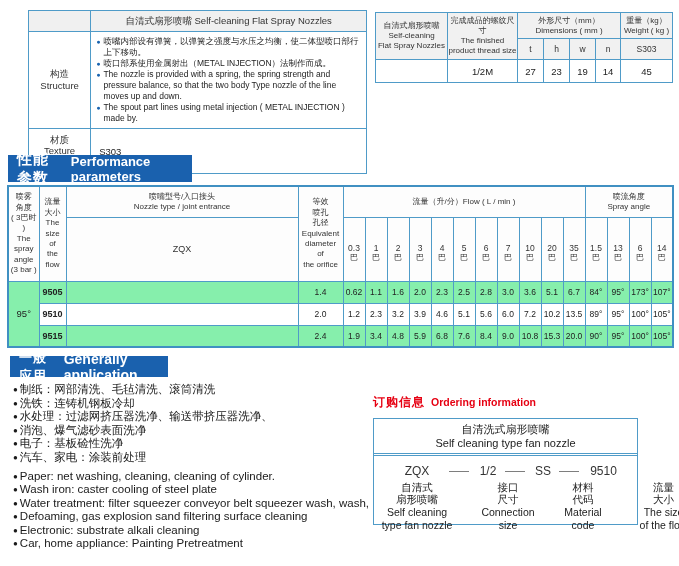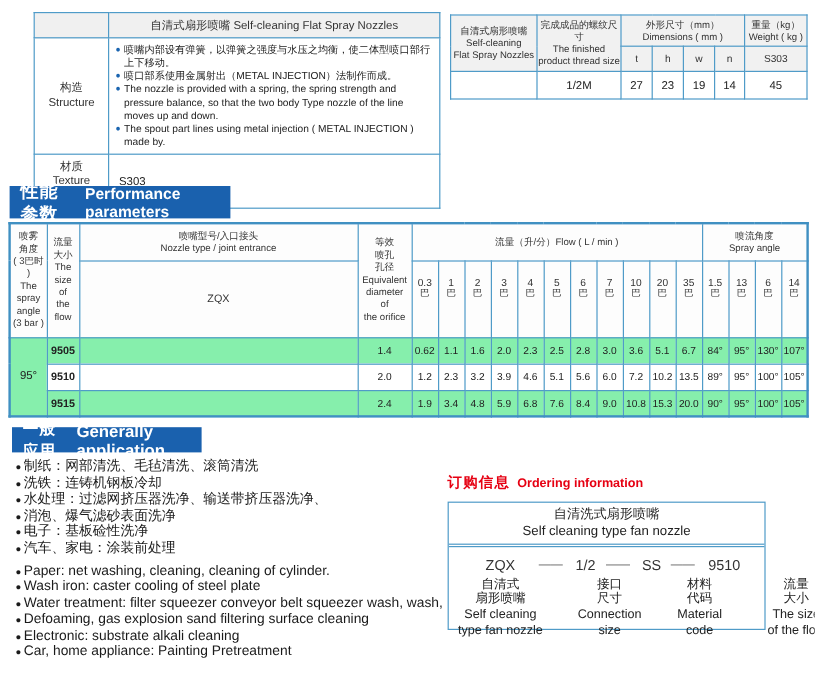--- a/index.html
+++ b/index.html
@@ -42,21 +42,21 @@
   .apps-banner .en{font-size:14px;}
 
   
   .perf{position:absolute;left:7px;top:185px;width:665px;border:2px solid #4090c2;}
   .perf th,.perf td{border:1px solid #4f9bc8;text-align:center;vertical-align:middle;
                     font-weight:normal;padding:0;}
   .perf th{font-size:8px;line-height:1.2;background:#fdfdfd;color:#333;}
   .perf .ph1{height:31px;}
   .perf .ph2{height:64px;}
   .perf .vhead{line-height:1.3;}
-  .perf .pc{vertical-align:top;padding-top:12px;margin-left:31px;}
+  .perf .pc{vertical-align:top;padding-top:25px;margin-left:31px;}
   .perf .pn{display:block;font-size:8.5px;}
   .perf .pu{display:block;font-size:8px;}
   .perf .series{font-size:9px;}
   .perf .dr{height:22px;}
   .perf td{font-size:8.5px;background:#fff;}
   .perf tr.g td{background:#86efac;}
   .perf td.sa{background:#fff;font-size:9.5px;}
   .perf td.model{font-weight:bold;font-size:9px;}
 
   
@@ -298,21 +298,21 @@
       <td>2.0</td>
       <td>2.3</td>
       <td>2.5</td>
       <td>2.8</td>
       <td>3.0</td>
       <td>3.6</td>
       <td>5.1</td>
       <td>6.7</td>
       <td>84°</td>
       <td>95°</td>
-      <td>130°</td>
+      <td>173°</td>
       <td>107°</td>
     </tr>
     <tr class="dr w">
       <td class="model">9510</td>
       <td></td>
       <td>2.0</td>
       <td>1.2</td>
       <td>2.3</td>
       <td>3.2</td>
       <td>3.9</td>

